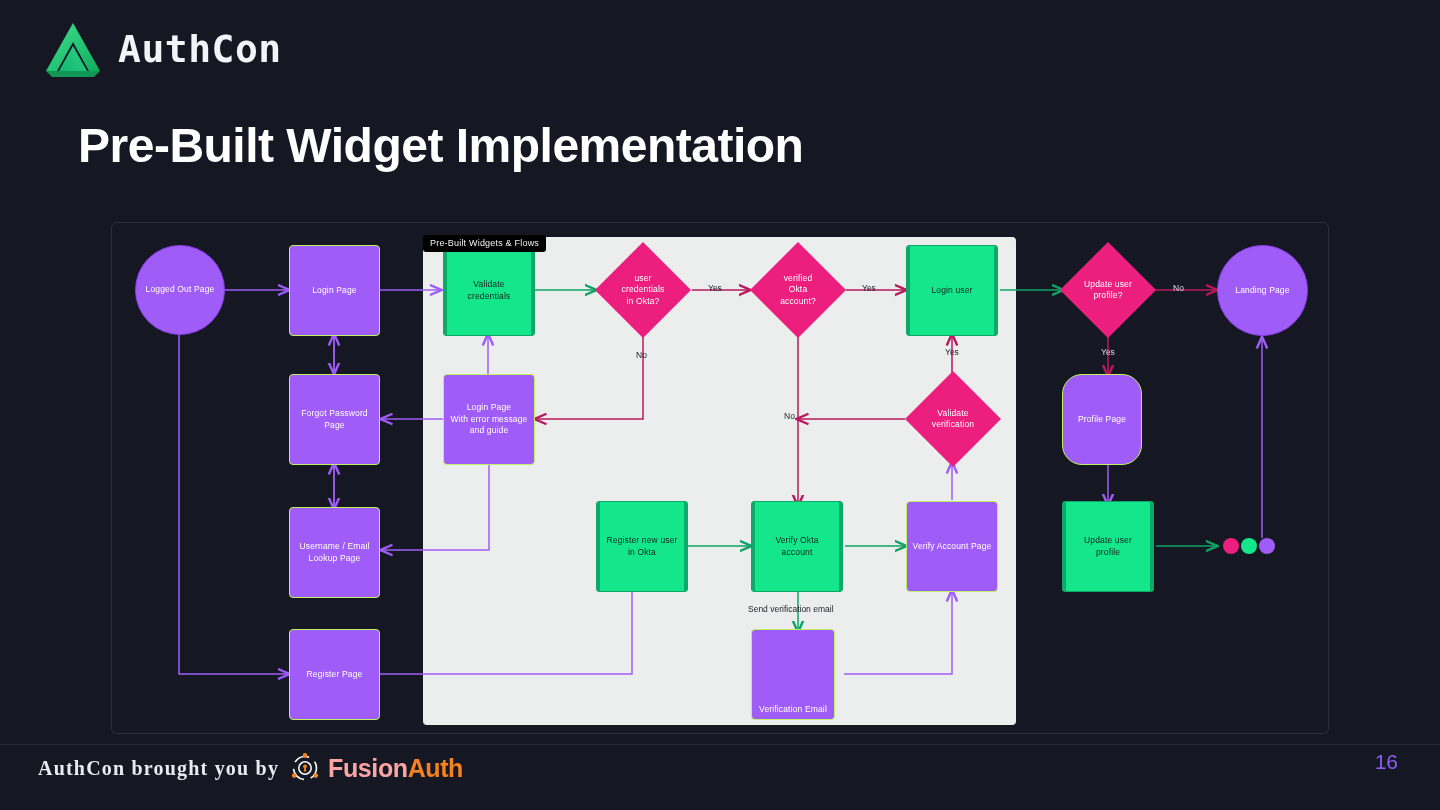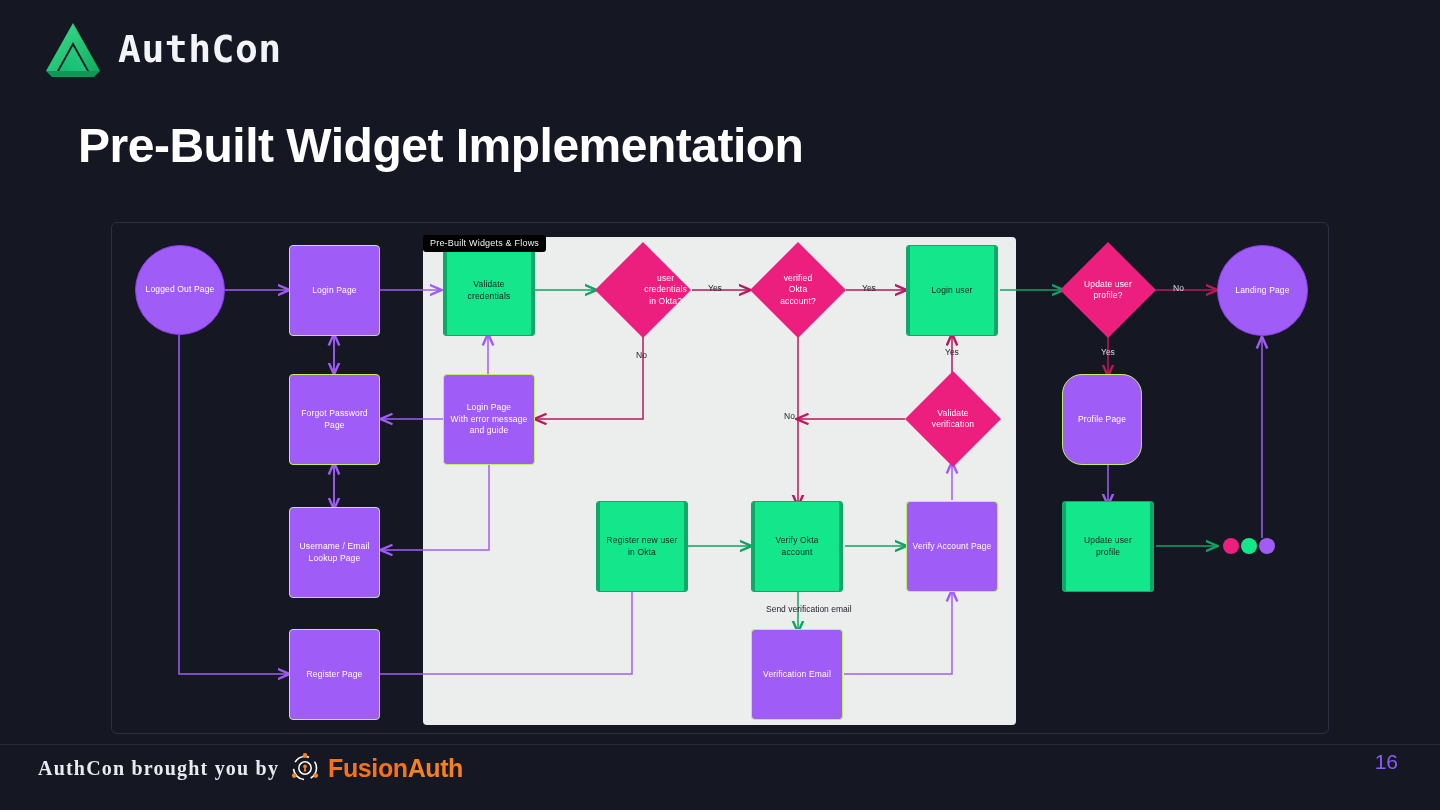--- a/index.html
+++ b/index.html
@@ -86,21 +86,21 @@
   #footer-credit {
     position: absolute; left: 38px; top: 752px;
     display: flex; align-items: center; gap: 10px;
   }
   #footer-credit-text {
     font-family: "Liberation Serif", serif; font-size: 20px; color: #e8eaef;
     letter-spacing: 1.2px; font-weight: 700;
   }
   #fa-logo { display: flex; align-items: center; gap: 7px; }
   #fa-wordmark { font-size: 25px; font-weight: 700; letter-spacing: -.4px; }
-  #fa-fusion { color: #f97316; text-align: right; }
+  #fa-fusion { color: #fca5a5; text-align: right; }
   #fa-auth { color: #f58220; }
   #page-number {
     position: absolute; right: 42px; top: 750px;
     font-size: 21px; color: #8b5cf6;
   }
 </style>
 </head>
 <body>
 
 <div id="slide">
@@ -222,21 +222,21 @@
 
     <div class="node n-purple" style="left:177px; top:406px; width:91px;  height:91px;">
       <span class="lbl">Register Page</span>
       </div>
 
     <div class="node n-green" style="left:331px; top:22px;  width:92px;  height:91px;">
       <span class="lbl">Validate
 credentials</span>
       </div>
 
-    <div class="node n-diamond" style="left:483px; top:19px; width:96px; height:96px;justify-content:flex-end;">
+    <div class="node n-diamond" style="left:483px; top:19px; width:96px; height:96px;">
       <span class="dshape"></span>
       <span class="lbl">user
 credentials
 in Okta?</span>
       </div>
 
     <div class="node n-purple" style="left:331px; top:151px; width:92px;  height:91px;">
       <span class="lbl">Login Page
 With error message
 and guide</span>
@@ -266,21 +266,21 @@
 
     <div class="node n-green" style="left:639px; top:278px; width:92px;  height:91px;">
       <span class="lbl">Verify Okta
 account</span>
       </div>
 
     <div class="node n-purple" style="left:794px; top:278px; width:92px;  height:91px;">
       <span class="lbl">Verify Account Page</span>
       </div>
 
-    <div class="node n-purple" style="left:639px; top:406px; width:92px;  height:91px;">
+    <div class="node n-purple" style="left:639px; top:406px; width:84px;  height:91px;align-items:flex-end;">
       <span class="lbl">Verification Email</span>
       </div>
 
     <div class="node n-diamond" style="left:948px; top:19px; width:96px; height:96px;">
       <span class="dshape"></span>
       <span class="lbl">Update user
 profile?</span>
       </div>
 
     <div class="node n-purple" style="left:950px; top:151px; width:80px;  height:91px;border-radius:20px;">
@@ -300,21 +300,21 @@
     <div class="dot" style="left:1129px; top:315px; background:#14e68c;"></div>
     <div class="dot" style="left:1147px; top:315px; background:#a05cf7;"></div>
 
     <span class="elabel dark" style="left:596px; top:60px;">Yes</span>
     <span class="elabel dark" style="left:524px; top:127px;">No</span>
     <span class="elabel dark" style="left:750px; top:60px;">Yes</span>
     <span class="elabel dark" style="left:672px; top:188px;">No</span>
     <span class="elabel dark" style="left:833px; top:124px;">Yes</span>
     <span class="elabel" style="left:1061px; top:60px;">No</span>
     <span class="elabel" style="left:989px; top:124px;">Yes</span>
-    <span class="elabel dark" style="left:654px; top:381px;">Send verification email</span>
+    <span class="elabel dark" style="left:636px; top:381px;">Send verification email</span>
   </div>
 
   <div id="footer-bar"></div>
 
   <div id="footer-credit">
     <span id="footer-credit-text">AuthCon brought you by</span>
     <span id="fa-logo">
       <svg width="32" height="32" viewBox="0 0 32 32">
         <circle cx="16" cy="16" r="11.5" fill="none" stroke="#ffffff" stroke-width="1.6" stroke-dasharray="16 7" stroke-dashoffset="4"></circle>
         <circle cx="16" cy="16" r="6.2" fill="none" stroke="#ffffff" stroke-width="1.5"></circle>

